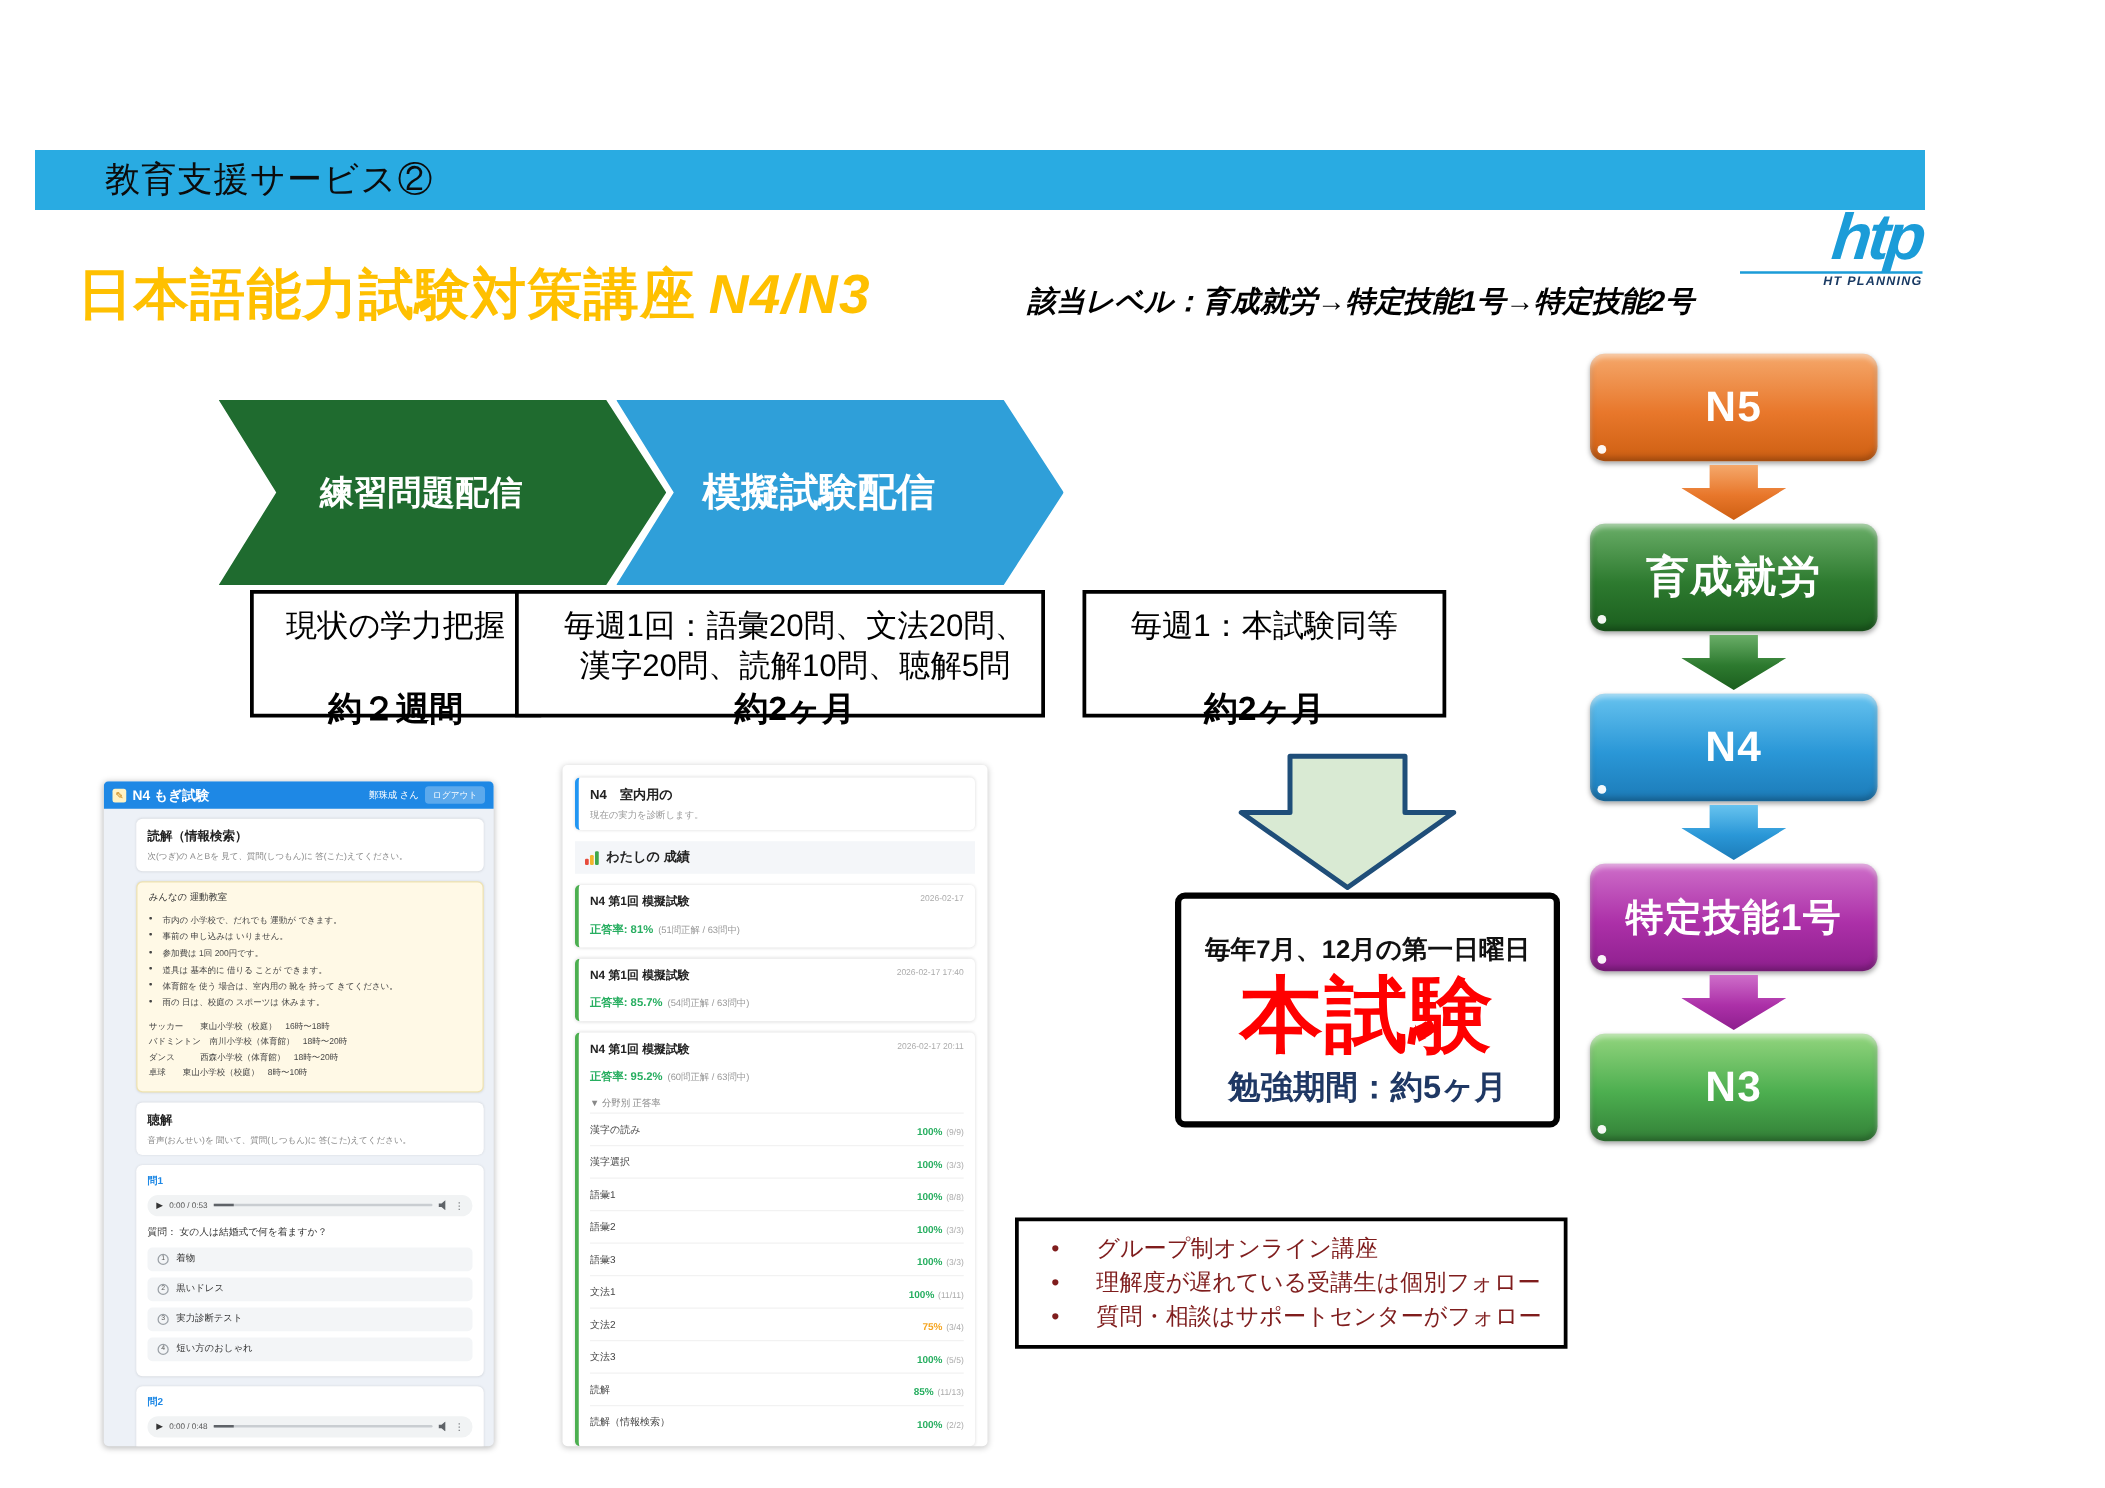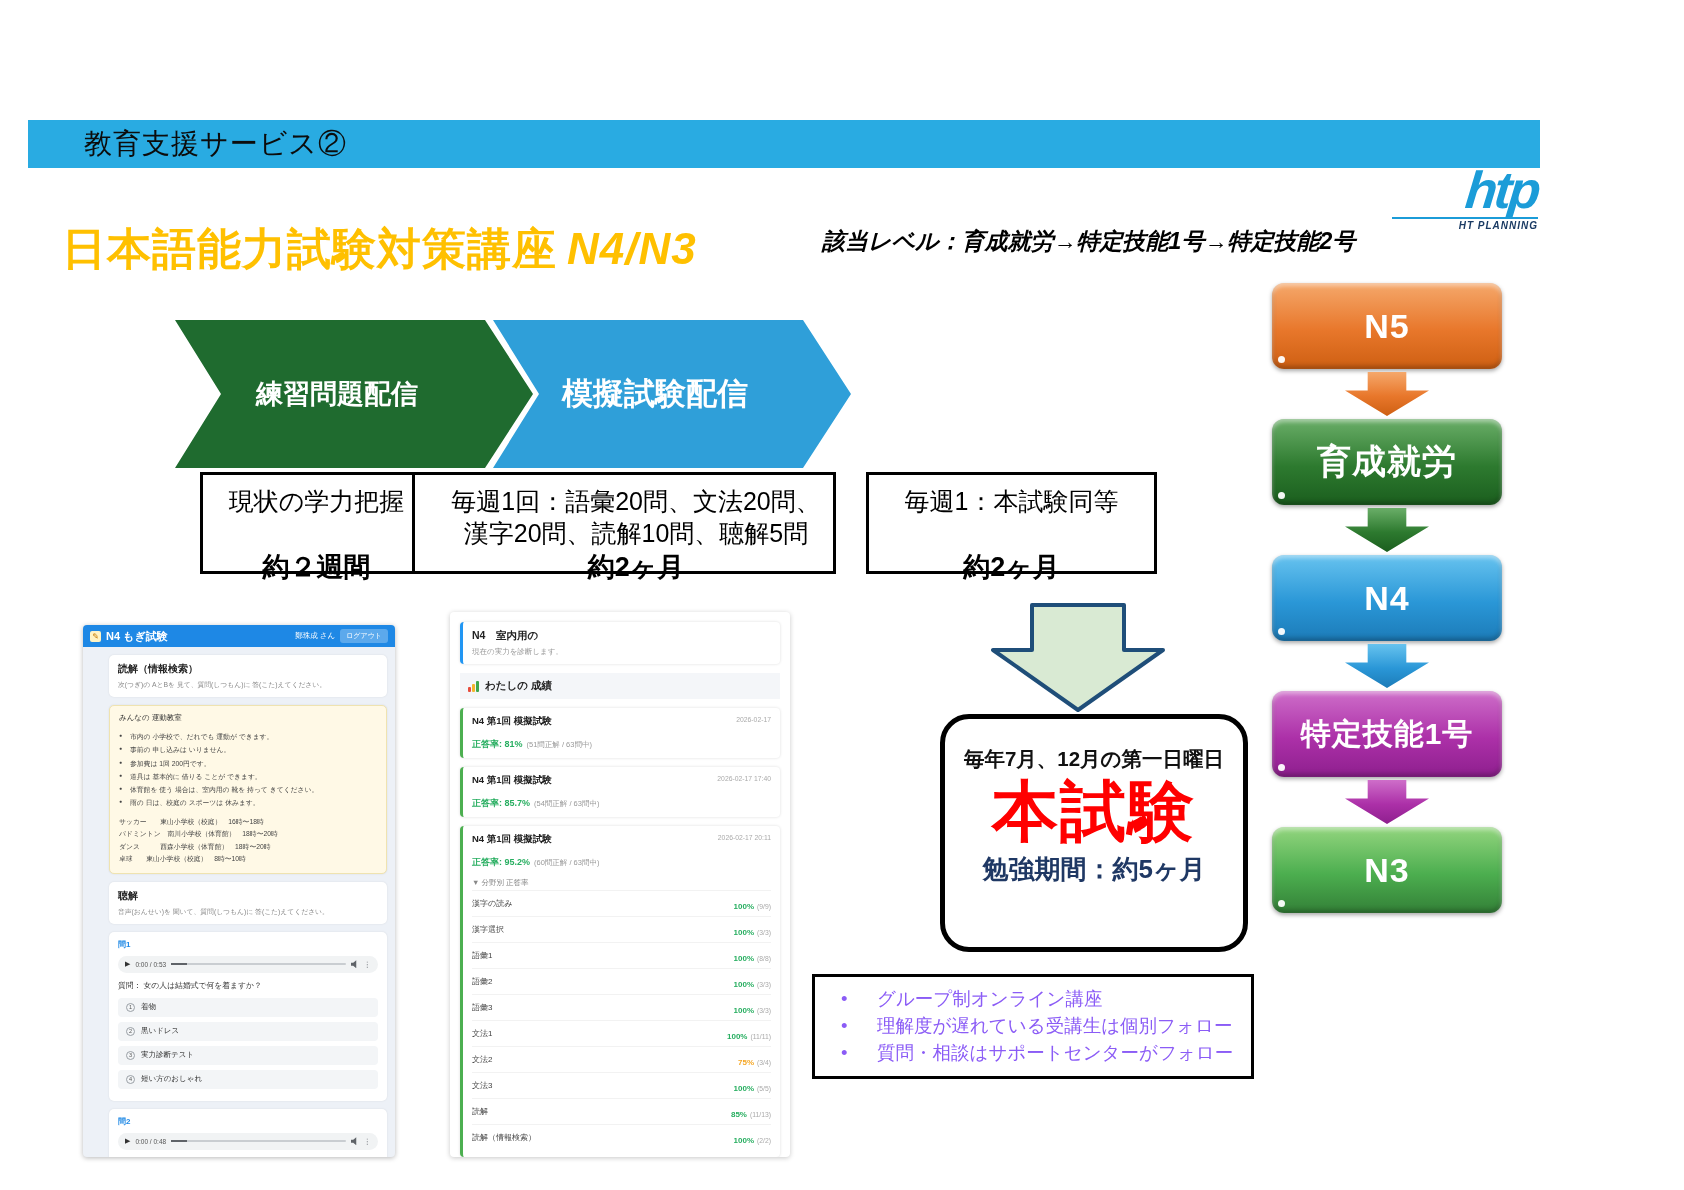--- a/index.html
+++ b/index.html
@@ -108,30 +108,30 @@
   .bd-label { font-size:8px; color:#444; }
   .bd-pct { font-size:8px; font-weight:bold; }
   .bd-pct.green { color:#27AE60; }
   .bd-pct.orange { color:#F5A623; }
   .bd-count { font-size:6.8px; color:#AAA; margin-left:3px; font-weight:normal; }
 
   
   .big-arrow { position:absolute; left:990px; top:602px; }
 
   
-  .exam-callout { position:absolute; left:940px; top:714px; width:308px; height:238px;
-    border:5px solid #000; border-radius:29px; background:#fff; text-align:center; padding-top:26px; }
+  .exam-callout { position:absolute; left:940px; top:714px; width:308px; height:188px;
+    border:5px solid #000; border-radius:8px; background:#fff; text-align:center; padding-top:26px; }
   .exam-schedule { font-size:20.5px; font-weight:bold; color:#111; }
   .exam-title { font-size:66px; font-weight:900; line-height:1.12; margin-top:2px; letter-spacing:2px; }
   .exam-period { font-size:26px; font-weight:900; margin-top:3px; }
 
   
   .features { position:absolute; left:812px; top:974px; width:442px; border:3px solid #000;
     background:#fff; padding:9px 14px 10px; }
-  .features li { list-style:none; font-size:18.5px; color:#8b5cf6; line-height:1.45;
+  .features li { list-style:none; font-size:18.5px; color:#7f1d1d; line-height:1.45;
     position:relative; padding-left:48px; }
   .features li::before { content:"•"; position:absolute; left:12px; }
 
   
   .level-flow { position:absolute; left:1272px; top:283px; width:230px; }
   .flow-item { display:flex; flex-direction:column; align-items:center; }
   .flow-box { width:230px; height:86px; border-radius:12px; display:flex; align-items:center;
     justify-content:center; color:#fff; font-weight:900; font-size:34px; letter-spacing:1px;
     position:relative;
     box-shadow:inset 0 3px 4px rgba(255,255,255,.45), inset 0 -3px 5px rgba(0,0,0,.25), 0 2px 4px rgba(0,0,0,.35); }
@@ -152,21 +152,21 @@
 
 <div class="top-banner">
   <span>教育支援サービス②</span>
 </div>
 
 <div class="logo">
   <span class="logo-word">htp</span>
   <div class="logo-sub">HT PLANNING</div>
 </div>
 
-<div class="main-title" style="color: rgb(255, 192, 0); margin-top: 14px;">
+<div class="main-title" style="color: rgb(255, 192, 0);">
   <span>日本語能力試験対策講座</span><span class="accent">N4/N3</span>
 </div>
 <div class="level-note">該当レベル：育成就労→特定技能1号→特定技能2号</div>
 
 <div class="process-arrows">
 
 
     <div class="chevron" style="background: rgb(31, 107, 47);">
       <span>練習問題配信</span>
     </div>

